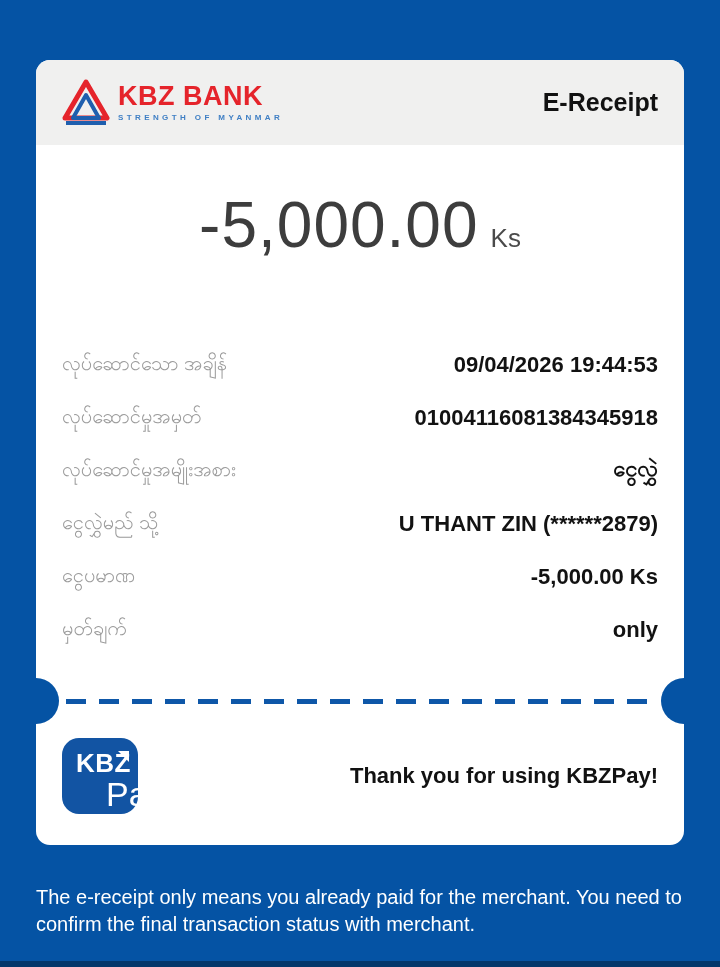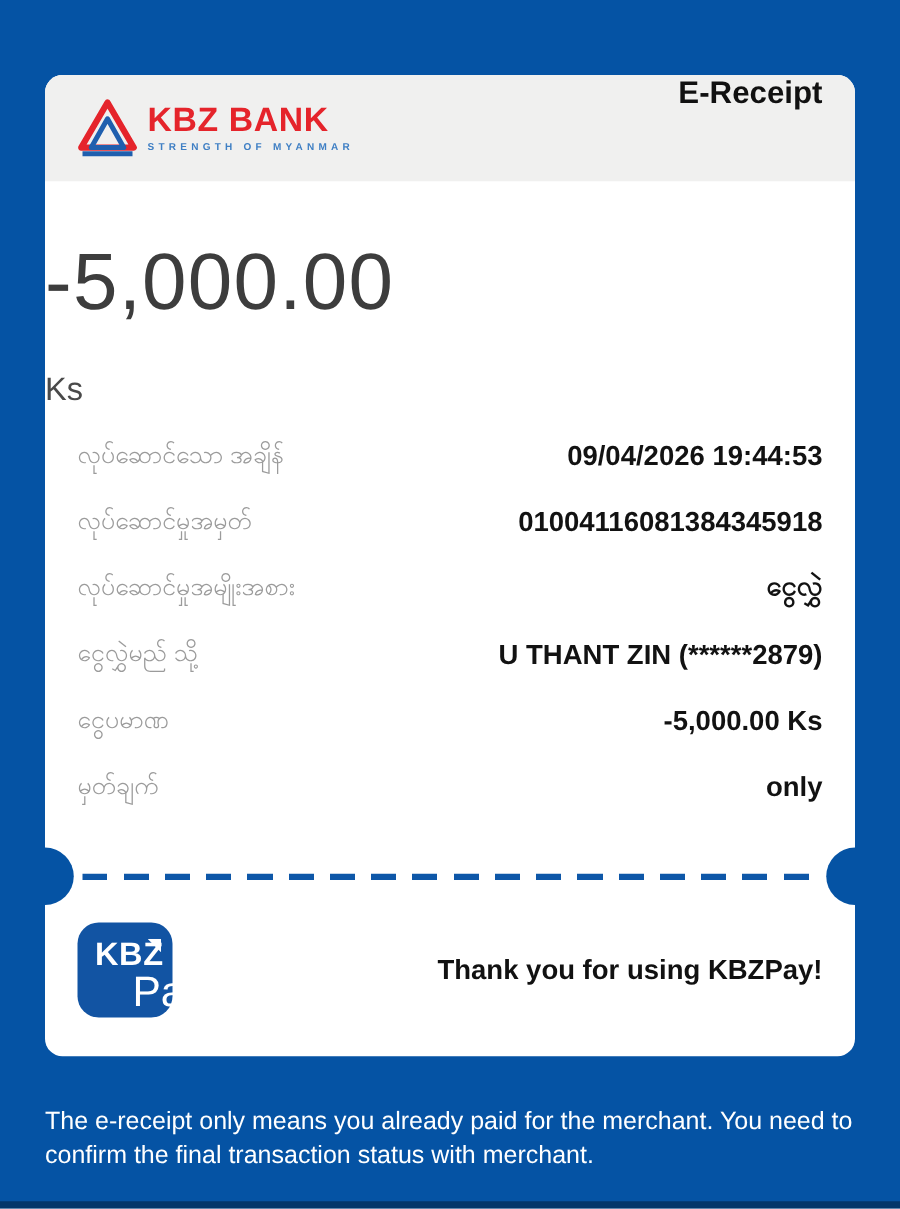--- a/index.html
+++ b/index.html
@@ -22,39 +22,39 @@
     position:relative;width:720px;height:967px;
     background:var(--background);overflow:hidden;
   }
   .card{
     position:absolute;left:36px;top:60px;width:648px;height:785px;
     background:var(--card);border-radius:14px;overflow:hidden;
   }
   .card-header{
     position:absolute;top:0;left:0;right:0;height:85px;
     background:var(--header-bg);
-    display:flex;justify-content:space-between;
+    display:flex;align-items:center;justify-content:space-between;
     padding:0 26px;
   }
   .bank-logo{display:flex;align-items:center;gap:8px;}
   .bank-text{display:flex;flex-direction:column;line-height:1;}
   .bank-name{
     color:var(--brand-red);font-weight:bold;font-size:27px;
     letter-spacing:.5px;white-space:nowrap;
   }
   .bank-tagline{
     color:var(--tagline-blue);font-weight:bold;font-size:8px;
     letter-spacing:3.4px;margin-top:4px;white-space:nowrap;
   }
   .header-title{
     font-size:25px;font-weight:bold;color:#111;
   }
   .amount{
     position:absolute;top:128px;left:0;right:0;
-    display:flex;justify-content:center;align-items:baseline;gap:12px;flex-direction:column;
+    display:flex;justify-content:center;align-items:baseline;gap:12px;
   }
   .amount-value{font-size:64px;color:var(--amount-gray);letter-spacing:1px;}
   .amount-currency{font-size:26px;color:#4a4a4a;margin-top:22px;}
   .details{
     position:absolute;top:278px;left:26px;right:26px;
   }
   .row{
     height:53px;display:flex;justify-content:space-between;align-items:center;
   }
   .row .label{

